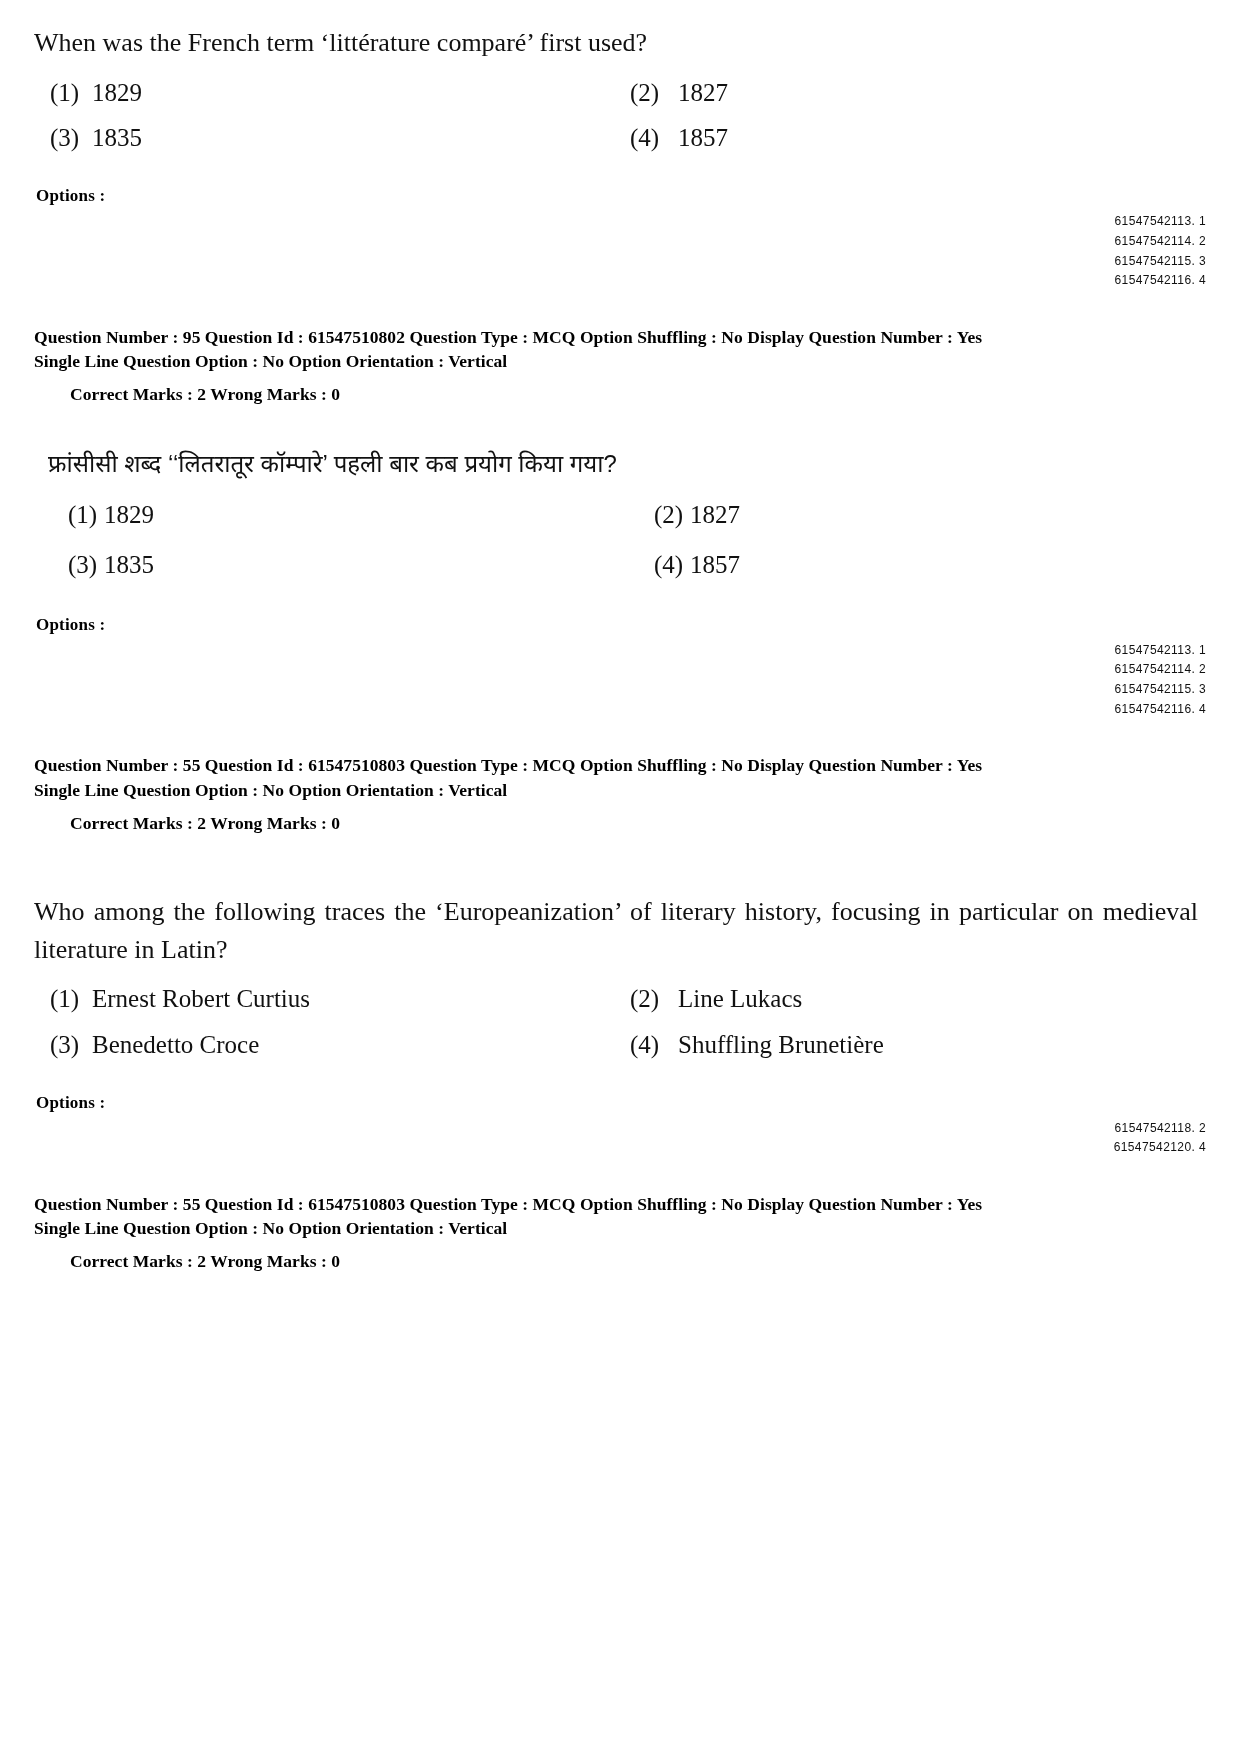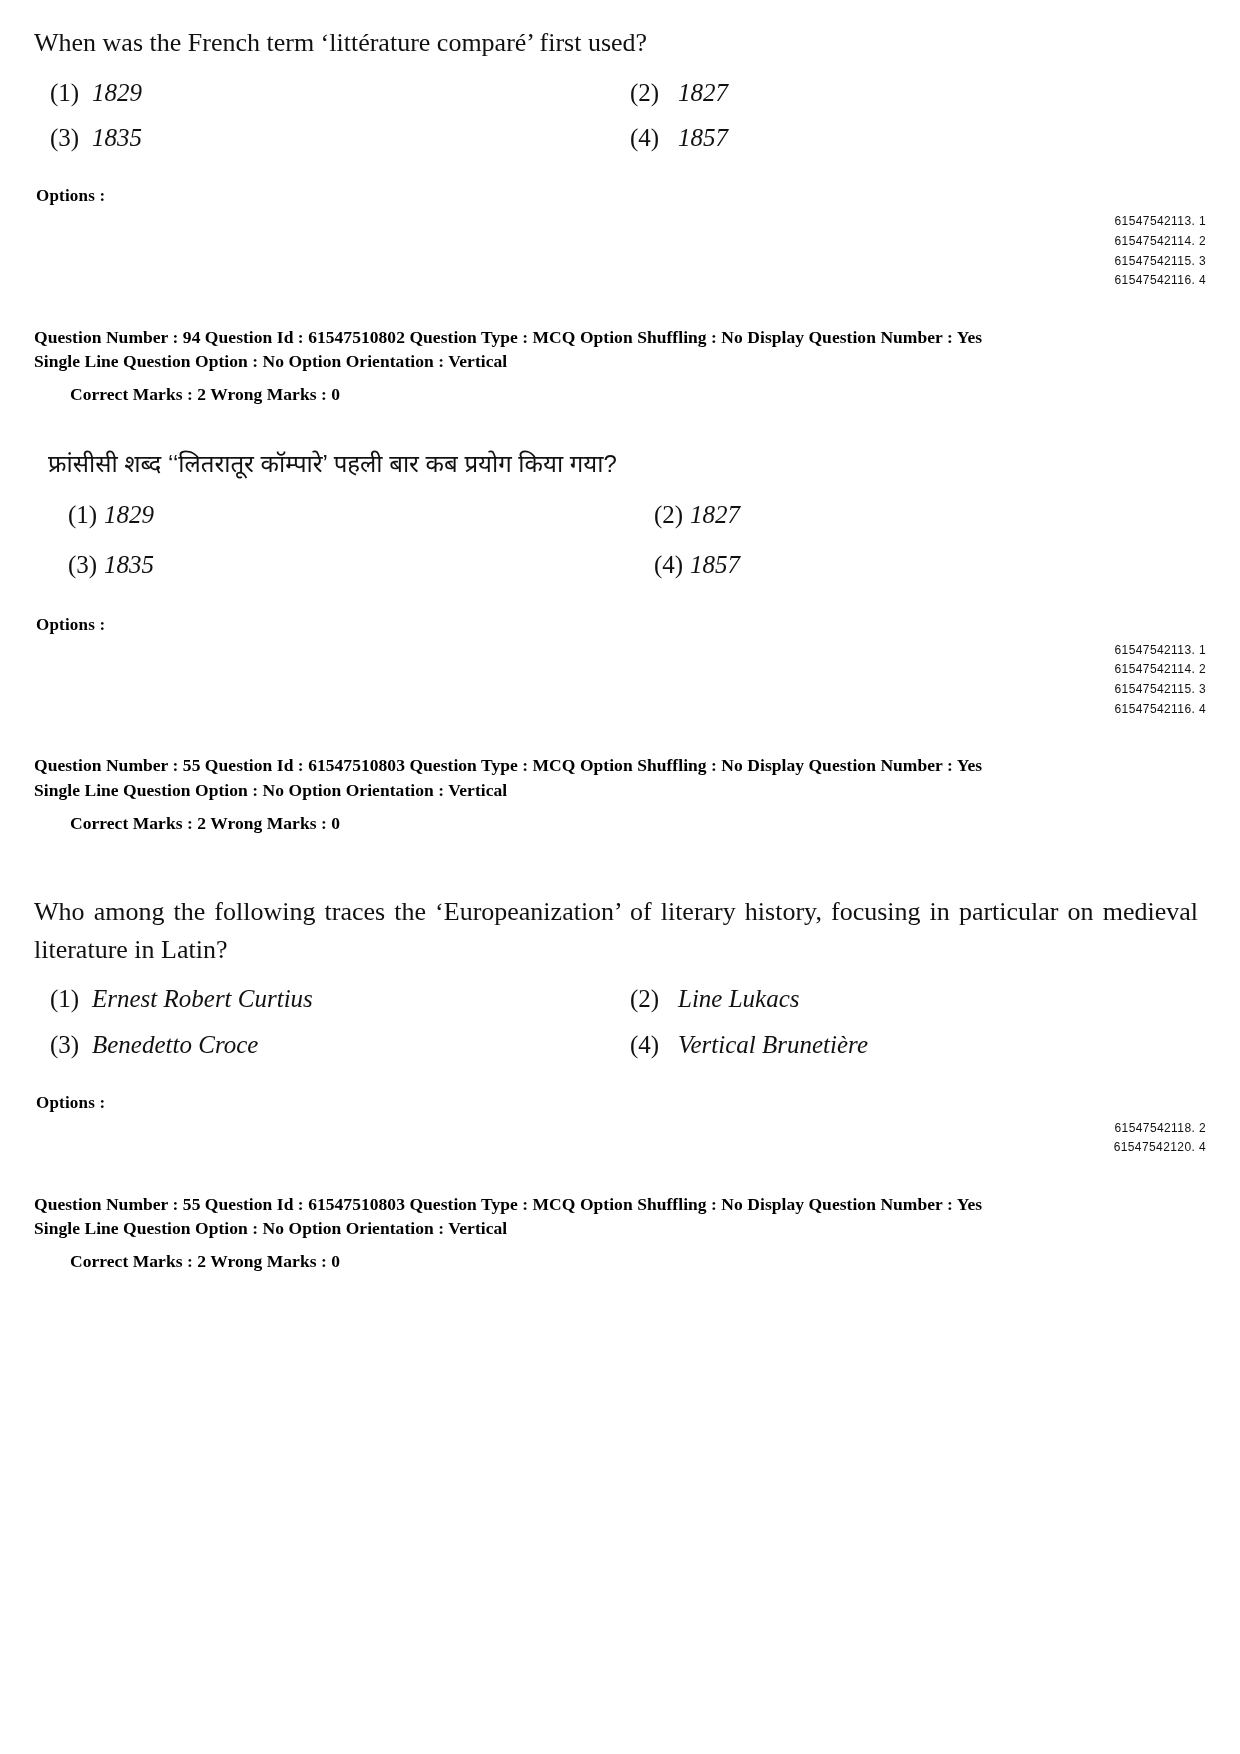--- a/index.html
+++ b/index.html
@@ -61,21 +61,21 @@
   .choices td.col-a { width: 50%; }
   .choices td.col-b { width: 50%; }
   .ch-wrap { display: flex; align-items: baseline; }
   .ch-num {
     display: inline-block;
     min-width: 58px;
     padding-left: 16px;
     box-sizing: border-box;
   }
   .ch-num.pad-b { padding-left: 10px; }
-  .ch-val { display: inline-block; font-style: italic; }
+  .ch-val { display: inline-block; }
 
   .choices.hindi td { font-size: 25px; padding: 9px 0; }
   .choices.hindi .ch-num { padding-left: 34px; min-width: 70px; }
 
   
   .options-block { margin: 26px 0 0 0; padding-left: 0; }
   .options-label {
     font-family: "Liberation Serif", serif;
     font-weight: bold;
     font-size: 17px;
@@ -150,21 +150,21 @@
 
     <div class="options-block">
       <div class="options-label">Options :</div>
       <div class="option-id">61547542113. 1</div>
       <div class="option-id">61547542114. 2</div>
       <div class="option-id">61547542115. 3</div>
       <div class="option-id">61547542116. 4</div>
     </div>
 
     <div class="meta-block">
-      <div class="meta-line">Question Number : 94  Question Id : 61547510802  Question Type : MCQ  Option Shuffling : No  Display Question Number : Yes</div>
+      <div class="meta-line">Question Number : 95  Question Id : 61547510802  Question Type : MCQ  Option Shuffling : No  Display Question Number : Yes</div>
       <div class="meta-line">Single Line Question Option : No  Option Orientation : Vertical</div>
       <div class="meta-line meta-marks">Correct Marks : 2  Wrong Marks : 0</div>
     </div>
   </div>
 
   <div class="spacer-md"></div>
 
   <div class="qblock">
     <p class="qtext-hi">फ्रांसीसी शब्द ‘‘लितरातूर कॉम्पारे’ पहली बार कब प्रयोग किया गया?</p>
 
@@ -240,21 +240,21 @@
       <tr>
         <td class="col-a">
           <span class="ch-wrap">
             <span class="ch-num">(3)</span>
             <span class="ch-val">Benedetto Croce</span>
           </span>
         </td>
         <td class="col-b">
           <span class="ch-wrap">
             <span class="ch-num pad-b">(4)</span>
-            <span class="ch-val">Vertical Brunetière</span>
+            <span class="ch-val">Shuffling Brunetière</span>
           </span>
         </td>
       </tr>
     </tbody>
       </table>
 
     <div class="options-block">
       <div class="options-label">Options :</div>
       <div class="option-id">61547542118. 2</div>
       <div class="option-id">61547542120. 4</div>

